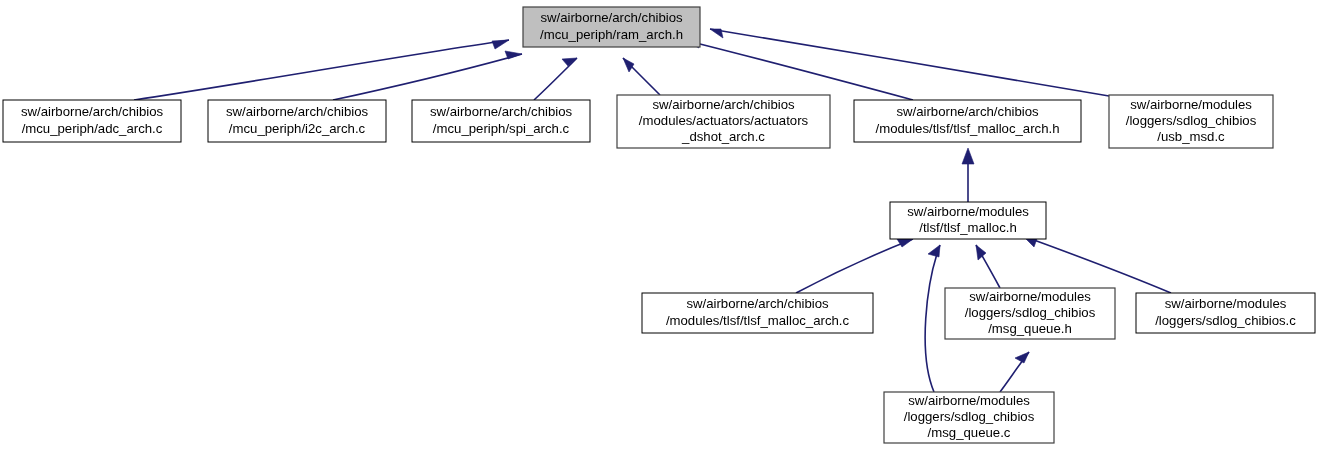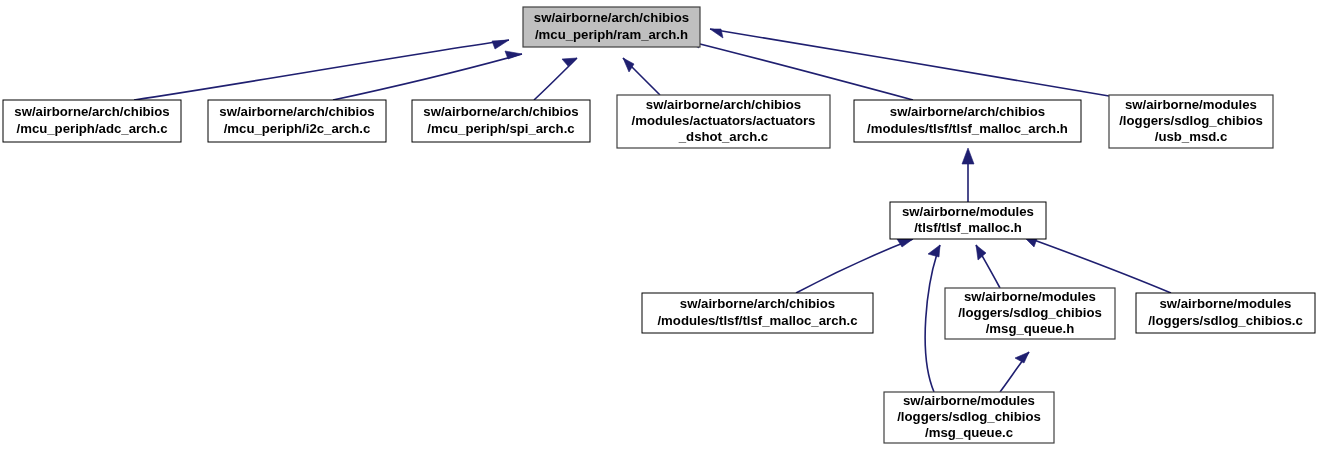--- a/index.html
+++ b/index.html
@@ -7,21 +7,20 @@
     padding: 0;
     background: #ffffff;
   }
   #graph-root {
     position: relative;
     width: 1320px;
     height: 453px;
     background: #ffffff;
     font-family: "Liberation Sans", sans-serif;
     overflow: hidden;
-    font-weight: bold;
   }
   svg#graph-svg {
     position: absolute;
     top: 0;
     left: 0;
     width: 1320px;
     height: 453px;
   }
   .node-box {
     fill: #ffffff;

